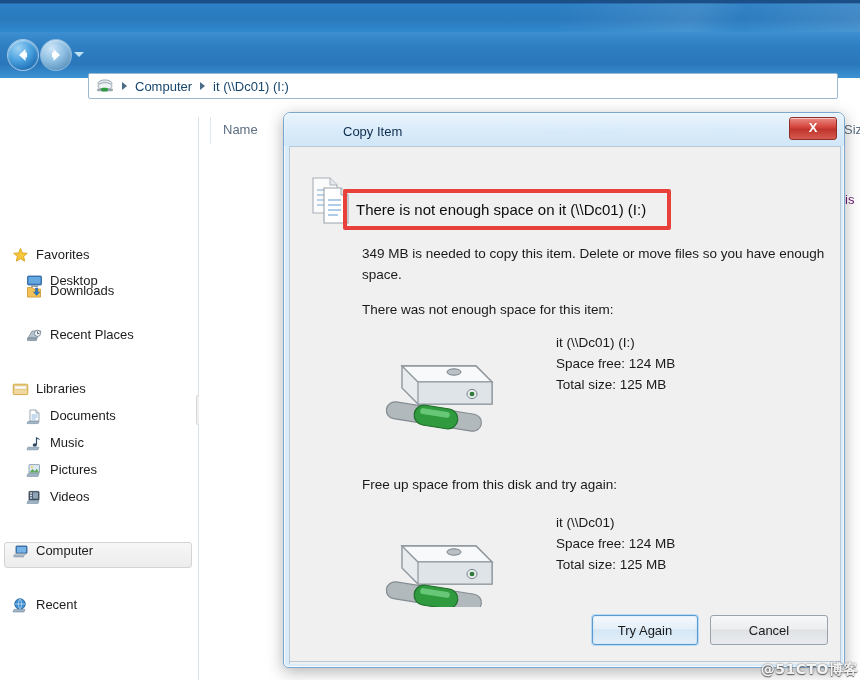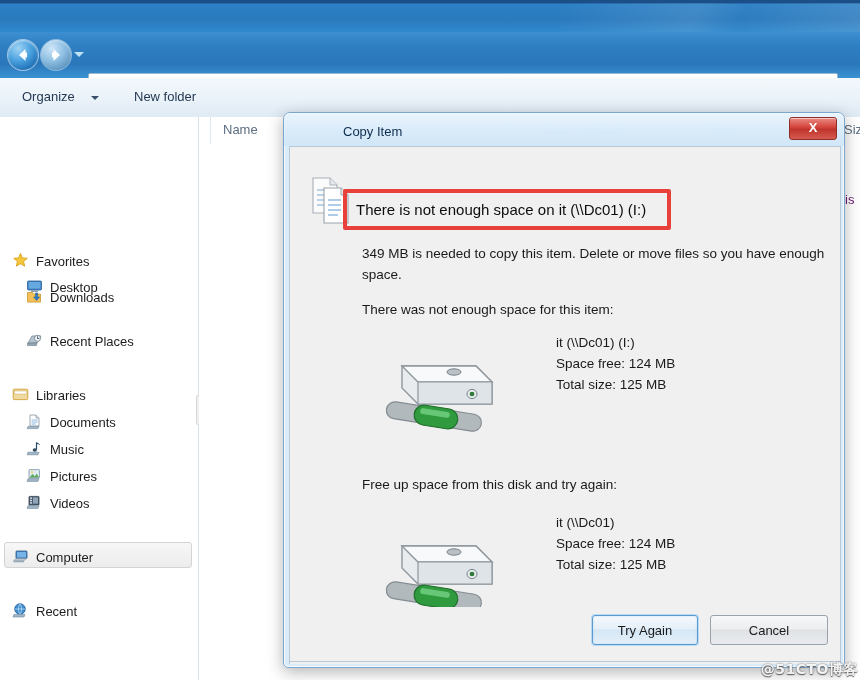--- a/index.html
+++ b/index.html
@@ -124,21 +124,21 @@
     left: 0; top: 117px;
     width: 198px; height: 563px;
     background: #ffffff;
     border-right: 1px solid #d8e2ea;
   }
   .sb-item {
     position: absolute;
     left: 12px;
     height: 22px;
     display: flex;
-    align-items: flex-end;
+    align-items: flex-start;
     font-size: 13px;
     color: #1c1c1c;
     white-space: nowrap;
   }
   .sb-item.child { left: 26px; }
   .sb-icon { width: 17px; height: 17px; margin-right: 7px; flex: none; }
   .sb-selected {
     position: absolute;
     left: 4px;
     width: 188px;
@@ -372,25 +372,20 @@
         <rect x="1" y="10.5" width="16" height="2.8" rx="1.4" fill="#9aa6ad"></rect>
         <rect x="5" y="9.7" width="7" height="3.8" rx="1.8" fill="#2f9a3e"></rect>
       </svg>
       <div class="addr-sep"></div>
       <span class="addr-crumb">Computer</span>
       <div class="addr-sep"></div>
       <span class="addr-crumb">it (\\Dc01) (I:)</span>
     </div>
   </div>
 
-  <div class="toolbar">
-    <span class="tb-item organize">Organize</span>
-    <div class="tb-caret"></div>
-    <span class="tb-item newfolder">New folder</span>
-  </div>
 
   <div class="sidebar">
     <div class="sb-selected" style="top:425px"></div>
 
     <div class="sb-item" style="top:130px">
       <svg class="sb-icon" viewBox="0 0 17 17">
         <path d="M8.5 1.4 L10.4 5.9 L15.3 6.3 L11.6 9.5 L12.7 14.2 L8.5 11.7 L4.3 14.2 L5.4 9.5 L1.7 6.3 L6.6 5.9 Z" fill="#f6c73d" stroke="#d19b10" stroke-width="0.8"></path>
       </svg>
       <span>Favorites</span>
     </div>

